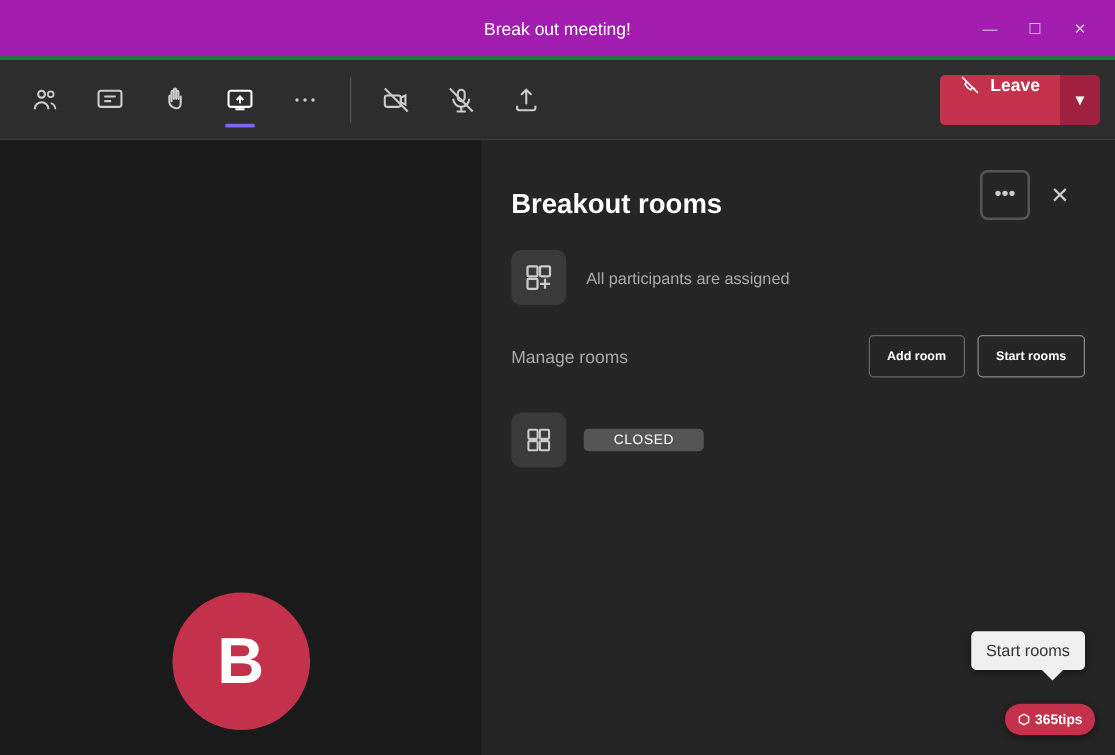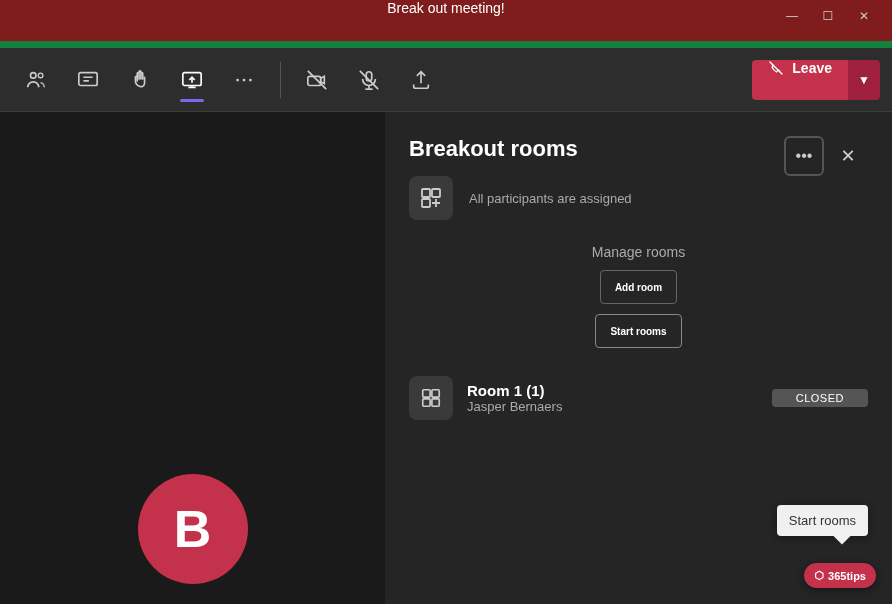--- a/index.html
+++ b/index.html
@@ -7,27 +7,27 @@
       width: 892px;
       height: 604px;
       background: #1e1e1e;
       font-family: 'Segoe UI', sans-serif;
       overflow: hidden;
       position: relative;
     }
 
     
     .title-bar {
-      background: #7f1d1d;
+      background: #a21caf;
       height: 48px;
       display: flex;
-      align-items: flex-start;
+      align-items: center;
       justify-content: space-between;
       padding: 0 12px;
-      border-bottom: 7px solid #15803d;
+      border-bottom: 3px solid #15803d;
     }
     .title-bar-title {
       color: #ffffff;
       font-size: 14px;
       font-weight: 400;
       position: absolute;
       left: 50%;
       transform: translateX(-50%);
     }
     .title-bar-controls {
@@ -159,22 +159,23 @@
     .breakout-panel {
       flex: 1;
       background: #252526;
       padding: 24px 24px 16px 24px;
       overflow-y: auto;
       position: relative;
     }
 
     .panel-header {
       display: flex;
-      align-items: flex-start;
+      align-items: flex-end;
       justify-content: space-between;
+      margin-bottom: 24px;
     }
     .panel-title {
       font-size: 22px;
       font-weight: 700;
       color: #ffffff;
     }
     .panel-header-actions {
       display: flex;
       gap: 4px;
     }
@@ -233,21 +234,20 @@
       font-size: 13px;
       color: #aaa;
     }
 
     
     .manage-row {
       display: flex;
       align-items: center;
       gap: 10px;
       margin-bottom: 20px;
-      flex-direction: column;
     }
     .manage-label {
       font-size: 14px;
       color: #aaa;
       flex: 1;
     }
     .manage-btn {
       height: 34px;
       padding: 0 14px;
       border: 1px solid #666;
@@ -483,24 +483,20 @@
 
     <div class="room-item">
       <div class="room-icon">
         <svg width="22" height="22" fill="none" stroke="#ccc" stroke-width="1.8" viewBox="0 0 24 24">
           <rect x="3" y="3" width="8" height="8" rx="1"></rect>
           <rect x="13" y="3" width="8" height="8" rx="1"></rect>
           <rect x="3" y="13" width="8" height="8" rx="1"></rect>
           <rect x="13" y="13" width="8" height="8" rx="1"></rect>
         </svg>
       </div>
-      <div class="room-info">
-        <div class="room-name">Room 1 (1)</div>
-        <div class="room-host">Jasper Bernaers</div>
-      </div>
       <span class="closed-badge">CLOSED</span>
     </div>
 
     <div class="tooltip">Start rooms</div>
 
     <div class="tips-badge">
       <span>⬡</span>
       <span>365tips</span>
     </div>
 

